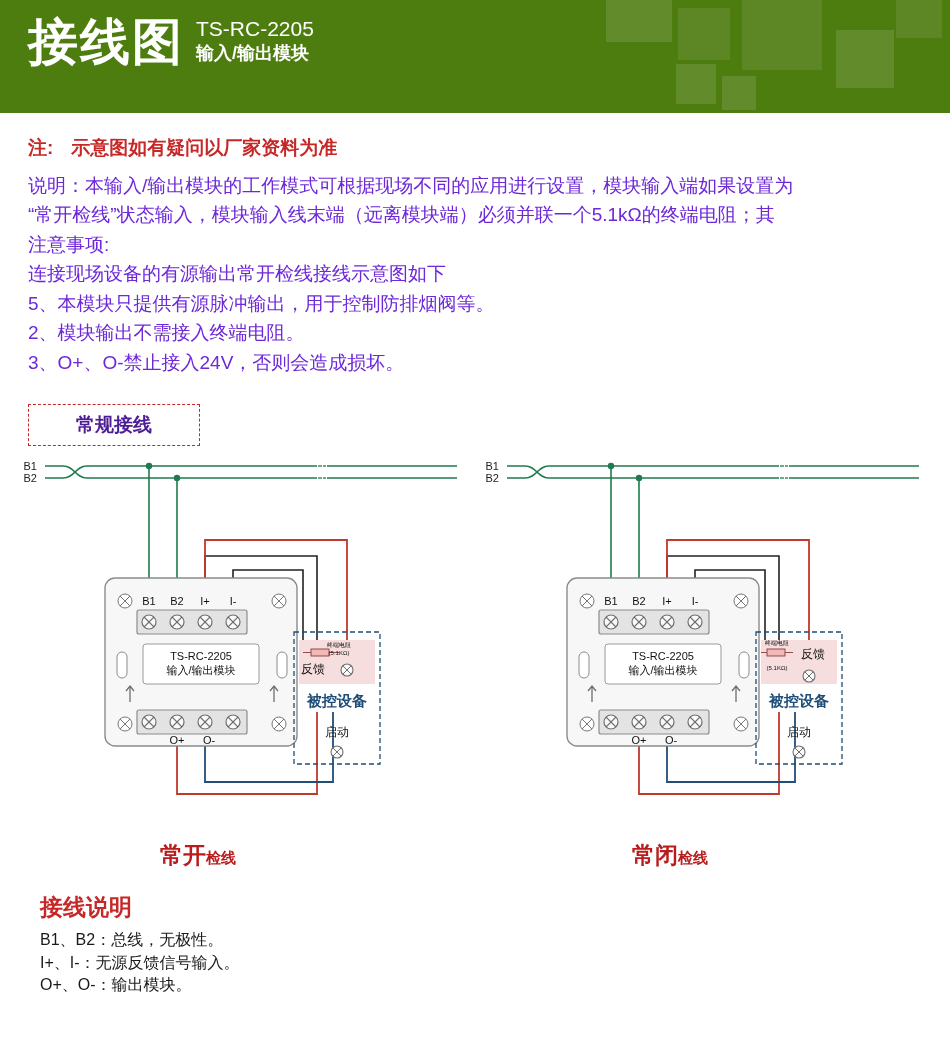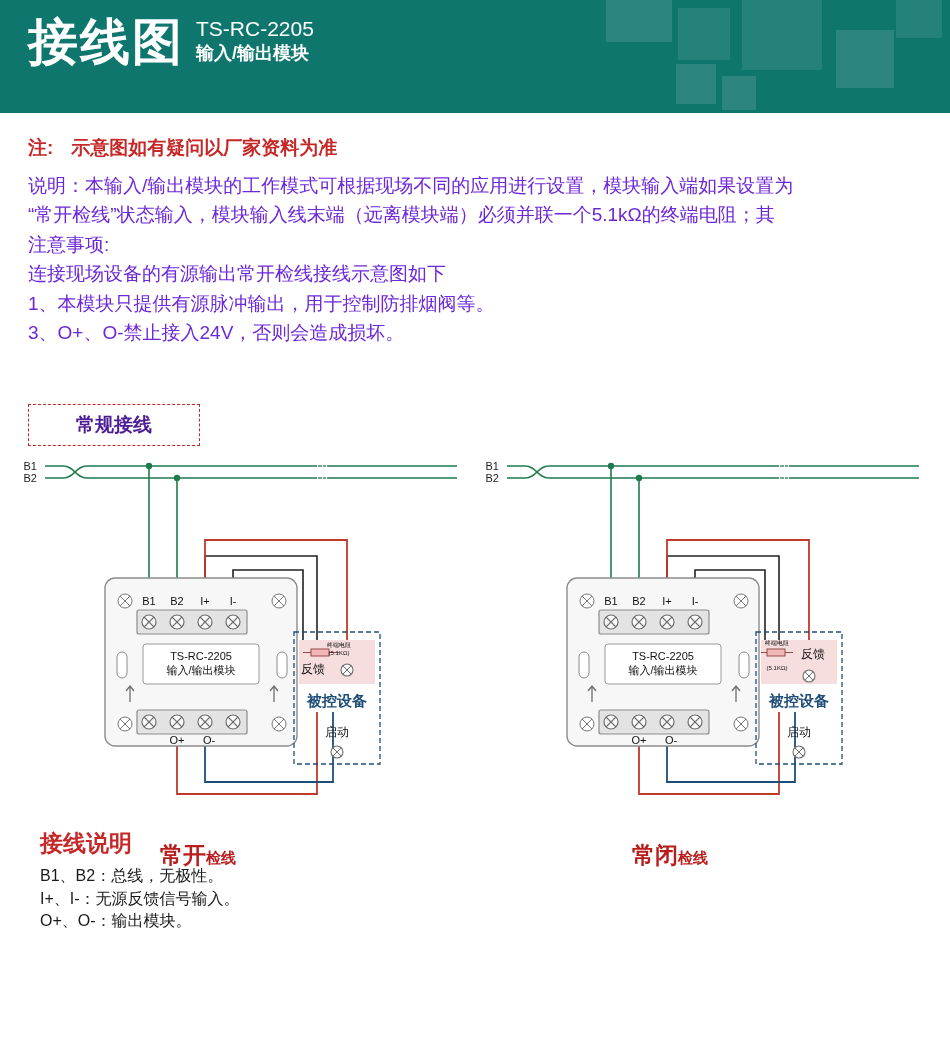--- a/index.html
+++ b/index.html
@@ -14,21 +14,21 @@
     color: #1a1a1a;
     position: relative;
     overflow: hidden;
   }
 
   
   .header {
     position: relative;
     width: 950px;
     height: 113px;
-    background: #0f766e;
+    background: #4d7c0f;
     overflow: hidden;
   }
   .header .sq {
     position: absolute;
     background: rgba(255,255,255,0.12);
   }
   .header .sq2 { background: rgba(255,255,255,0.09); }
   .header-inner {
     position: absolute;
     left: 28px;
@@ -109,21 +109,21 @@
     color: #b91c1c;
     font-weight: bold;
   }
   .caption .big { font-size: 23px; }
   .caption .small { font-size: 15px; }
 
   
   .legend {
     position: absolute;
     left: 40px;
-    top: 828px;
+    top: 892px;
     width: 600px;
   }
   .legend-title {
     color: #c62828;
     font-size: 23px;
     font-weight: bold;
     margin-bottom: 6px;
   }
   .legend-line {
     font-size: 16px;
@@ -154,21 +154,22 @@
 
 <div class="note">
   <span class="note-label">注:</span><span>示意图如有疑问以厂家资料为准</span>
 </div>
 
 <div class="desc">
   <p>说明：本输入/输出模块的工作模式可根据现场不同的应用进行设置，模块输入端如果设置为</p>
   <p>“常开检线”状态输入，模块输入线末端（远离模块端）必须并联一个5.1kΩ的终端电阻；其</p>
   <p>注意事项:</p>
   <p>连接现场设备的有源输出常开检线接线示意图如下</p>
-  <p>1、本模块只提供有源脉冲输出，用于控制防排烟阀等。</p>
+  <p>5、本模块只提供有源脉冲输出，用于控制防排烟阀等。</p>
+  <p>2、模块输出不需接入终端电阻。</p>
   <p>3、O+、O-禁止接入24V，否则会造成损坏。</p>
 </div>
 
 <div class="tag-box">
   <span>常规接线</span>
 </div>
 
 <div class="diagram">
 <svg width="950" height="440" viewBox="0 0 950 440" xmlns="http://www.w3.org/2000/svg">
 

